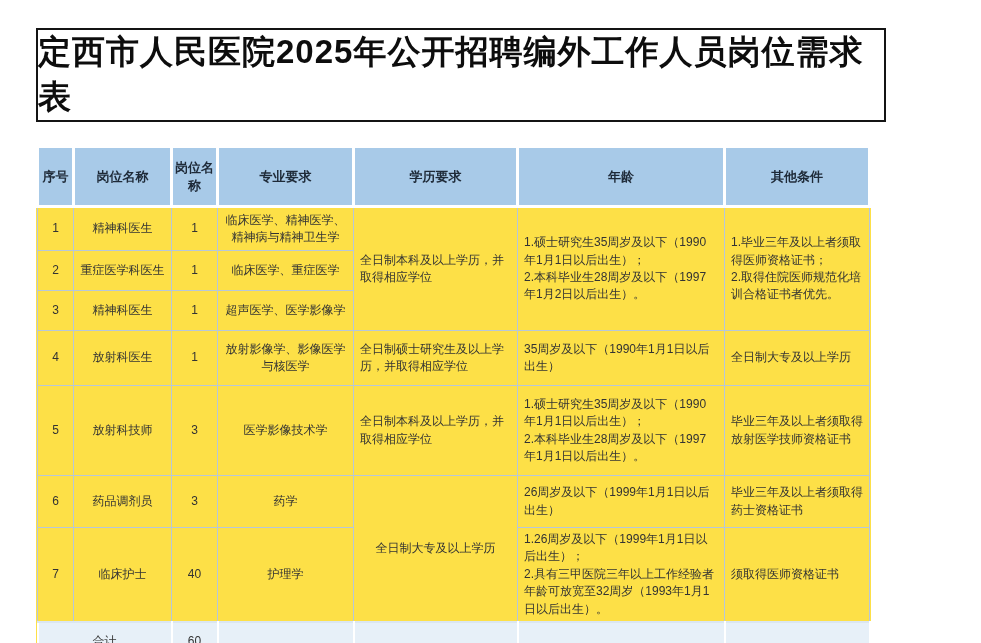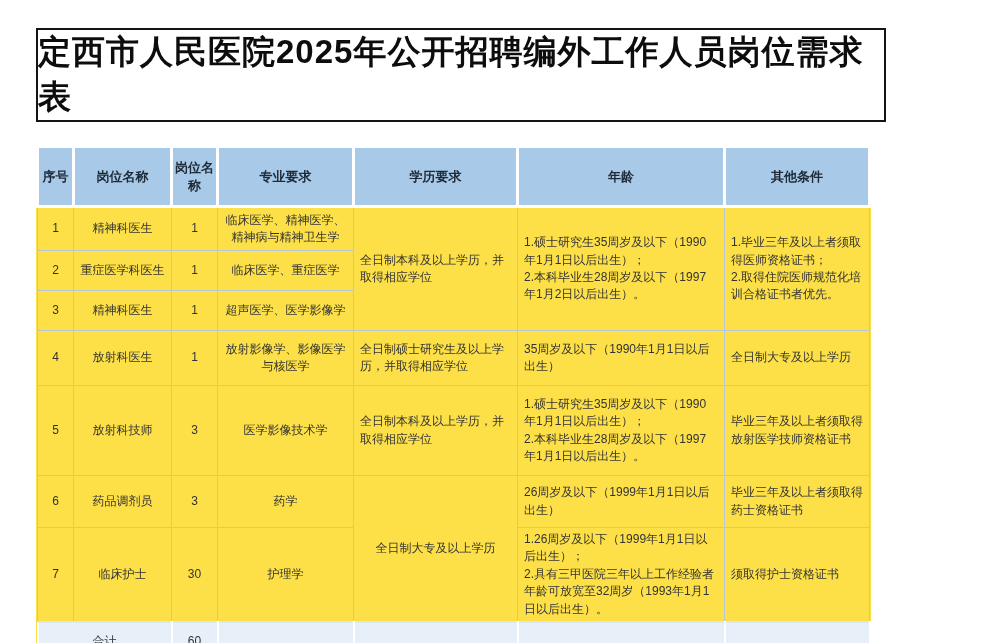--- a/index.html
+++ b/index.html
@@ -166,25 +166,25 @@
         <td class="c">3</td>
         <td class="c">药学</td>
         <td class="c" rowspan="2">全日制大专及以上学历</td>
         <td class="l">26周岁及以下（1999年1月1日以后出生）</td>
         <td class="l">毕业三年及以上者须取得药士资格证书</td>
       </tr>
 
       <tr class="r7">
         <td class="c">7</td>
         <td class="c">临床护士</td>
-        <td class="c">30</td>
+        <td class="c">40</td>
         <td class="c">护理学</td>
         <td class="l pre">1.26周岁及以下（1999年1月1日以后出生）；
 2.具有三甲医院三年以上工作经验者年龄可放宽至32周岁（1993年1月1日以后出生）。</td>
-        <td class="l">须取得护士资格证书</td>
+        <td class="l">须取得医师资格证书</td>
       </tr>
 
       <tr class="total-row">
         <td class="c" colspan="2">合计</td>
         <td class="c">60</td>
         <td></td>
         <td></td>
         <td></td>
         <td></td>
       </tr>

